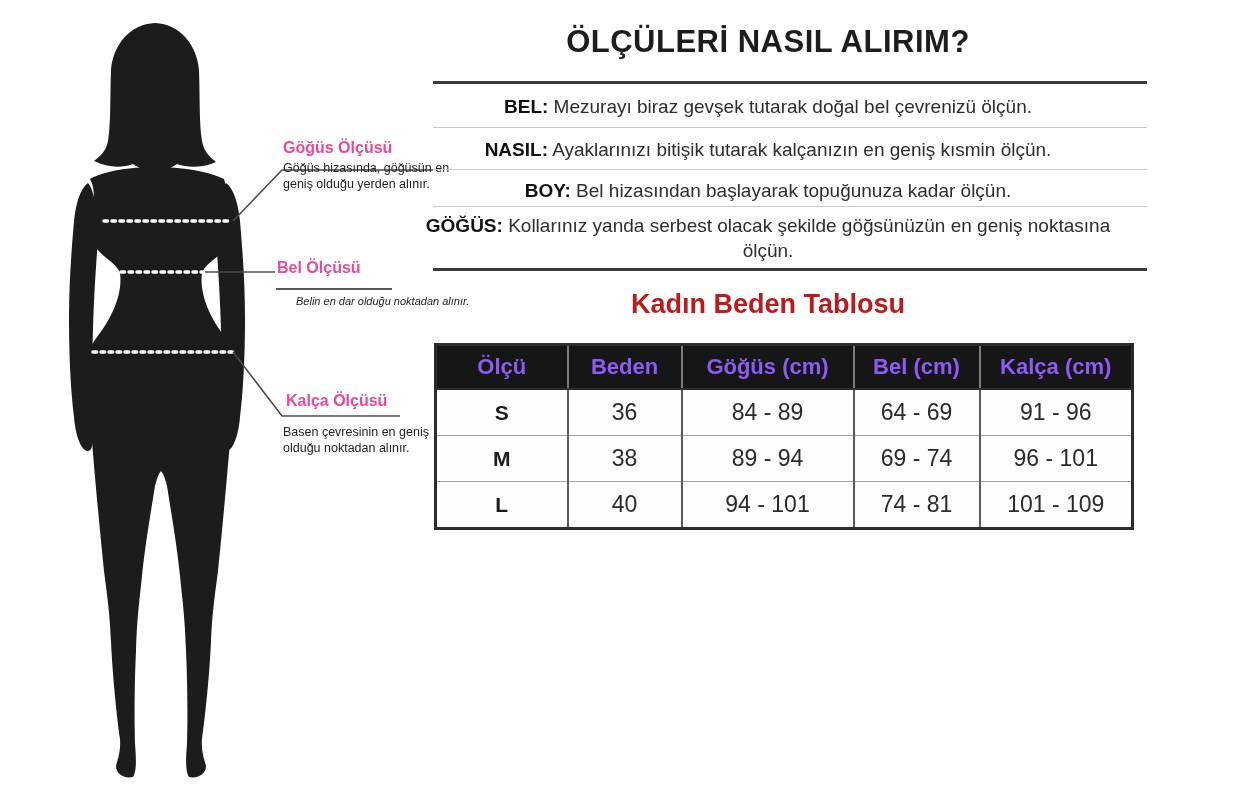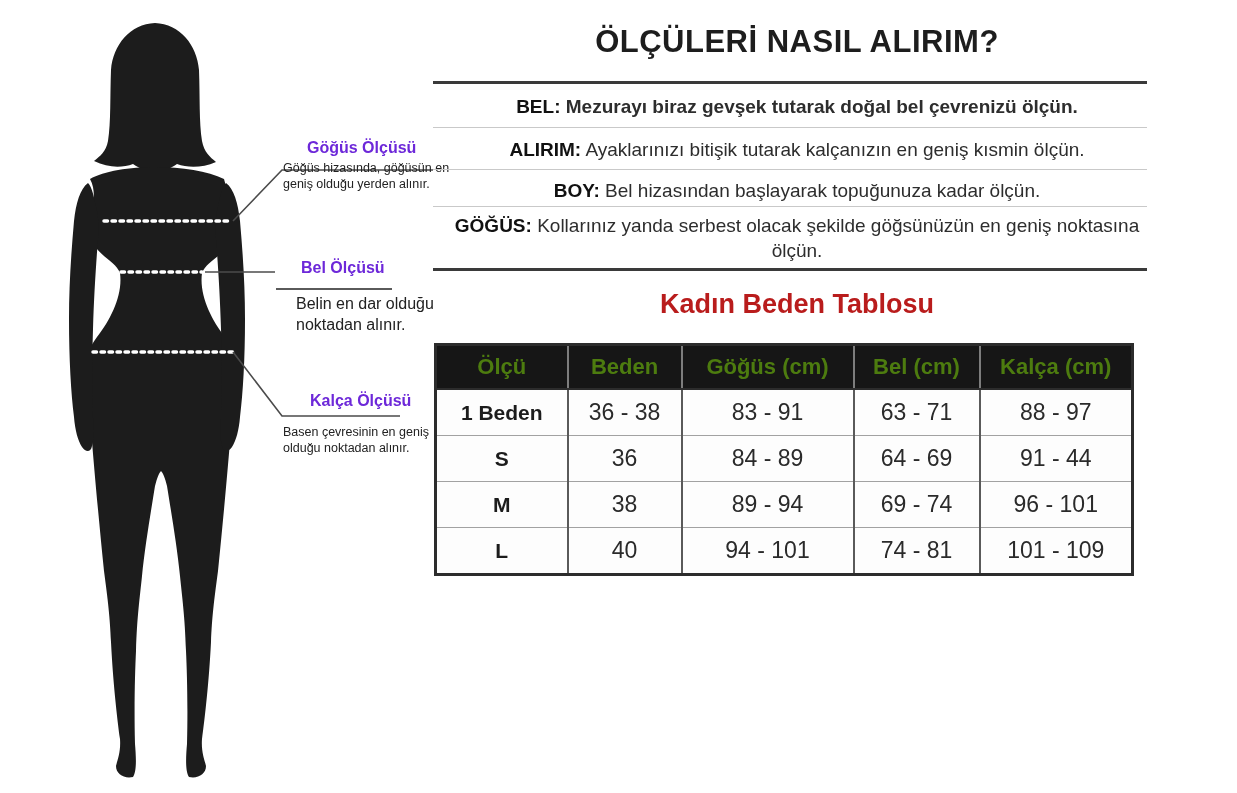--- a/index.html
+++ b/index.html
@@ -7,41 +7,41 @@
     width:1237px;height:793px;position:relative;background:#ffffff;
     font-family:"Liberation Sans","DejaVu Sans",sans-serif;
     color:#262626;overflow:hidden;
   }
   .abs{position:absolute;}
 
   
   #silhouette-wrap{left:40px;top:15px;width:260px;height:775px;}
   #connector-overlay{left:0;top:0;width:1237px;height:793px;pointer-events:none;}
 
-  .callout-title{font-size:16px;font-weight:bold;color:#6d28d9;white-space:nowrap;margin-left:24px;}
+  .callout-title{font-size:16px;font-weight:bold;color:#ec4899;white-space:nowrap;}
   .callout-desc{font-size:12.5px;line-height:1.3;color:#222;}
-  #bel-desc{font-size:16px;}
+  #bel-desc{font-size:11px;font-style:italic;}
 
   
-  .col-right{left:440px;width:714px;text-align:center;}
+  .col-right{left:411px;width:714px;text-align:center;}
   #howto-title{top:24px;font-size:31px;font-weight:bold;color:#1d1d1d;letter-spacing:.5px;}
   .rule-heavy{left:433px;width:714px;height:3px;background:#3a3a3a;}
   .rule-thin{left:433px;width:714px;height:1px;background:#c9c9c9;}
   .howto-line{font-size:19px;color:#2d2d2d;line-height:25px;}
   .howto-line b{color:#111;}
   #kadin-title{top:289px;font-size:27px;font-weight:bold;color:#b91c1c;}
 
   
   #size-table{
     left:434px;top:343px;width:697px;
     border-collapse:collapse;table-layout:fixed;
     border:3px solid #2c2c2c;background:#fdfdfd;
   }
   #size-table th{
-    background:#161616;color:#4d7c0f;font-size:22px;font-weight:bold;
+    background:#161616;color:#8b5cf6;font-size:22px;font-weight:bold;
     height:42px;padding:0;text-align:center;
     border-right:2px solid #7d7d7d;border-bottom:2px solid #2c2c2c;
   }
   #size-table th:last-child{border-right:none;}
   #size-table td{
     font-size:23px;color:#2a2a2a;text-align:center;height:45px;padding:0;
     border-right:2px solid #5a5a5a;border-top:1px solid #a2a2a2;
   }
   #size-table td:last-child{border-right:none;}
   #size-table td.size-col{font-weight:bold;font-size:21px;color:#1c1c1c;}
@@ -100,28 +100,28 @@
 
 <div class="abs callout-title" style="left:277px;top:259px;">Bel Ölçüsü</div>
 <div class="abs callout-desc" id="bel-desc" style="left:296px;top:294px;width:205px;">Belin en dar olduğu noktadan alınır.</div>
 
 <div class="abs callout-title" style="left:286px;top:392px;">Kalça Ölçüsü</div>
 <div class="abs callout-desc" style="left:283px;top:424px;width:178px;">Basen çevresinin en geniş olduğu noktadan alınır.</div>
 
 <div class="abs col-right" id="howto-title">ÖLÇÜLERİ NASIL ALIRIM?</div>
 <div class="abs rule-heavy" style="top:81px;"></div>
 
-<div class="abs col-right howto-line" style="top:94px;font-weight:bold;">
+<div class="abs col-right howto-line" style="top:94px;">
   <b>BEL:</b>
   <span>Mezurayı biraz gevşek tutarak doğal bel çevrenizü ölçün.</span>
 </div>
 <div class="abs rule-thin" style="top:127px;"></div>
 
 <div class="abs col-right howto-line" style="top:137px;">
-  <b>ALIRIM:</b>
+  <b>NASIL:</b>
   <span>Ayaklarınızı bitişik tutarak kalçanızın en geniş kısmin ölçün.</span>
 </div>
 <div class="abs rule-thin" style="top:169px;"></div>
 
 <div class="abs col-right howto-line" style="top:178px;">
   <b>BOY:</b>
   <span>Bel hizasından başlayarak topuğunuza kadar ölçün.</span>
 </div>
 <div class="abs rule-thin" style="top:206px;"></div>
 
@@ -145,32 +145,25 @@
     <tr>
       <th>Ölçü</th>
       <th>Beden</th>
       <th>Göğüs (cm)</th>
       <th>Bel (cm)</th>
       <th>Kalça (cm)</th>
     </tr>
   </thead>
   <tbody>
     <tr>
-      <td class="size-col">1 Beden</td>
-      <td>36 - 38</td>
-      <td>83 - 91</td>
-      <td>63 - 71</td>
-      <td>88 - 97</td>
-    </tr>
-    <tr>
       <td class="size-col">S</td>
       <td>36</td>
       <td>84 - 89</td>
       <td>64 - 69</td>
-      <td>91 - 44</td>
+      <td>91 - 96</td>
     </tr>
     <tr>
       <td class="size-col">M</td>
       <td>38</td>
       <td>89 - 94</td>
       <td>69 - 74</td>
       <td>96 - 101</td>
     </tr>
     <tr>
       <td class="size-col">L</td>

